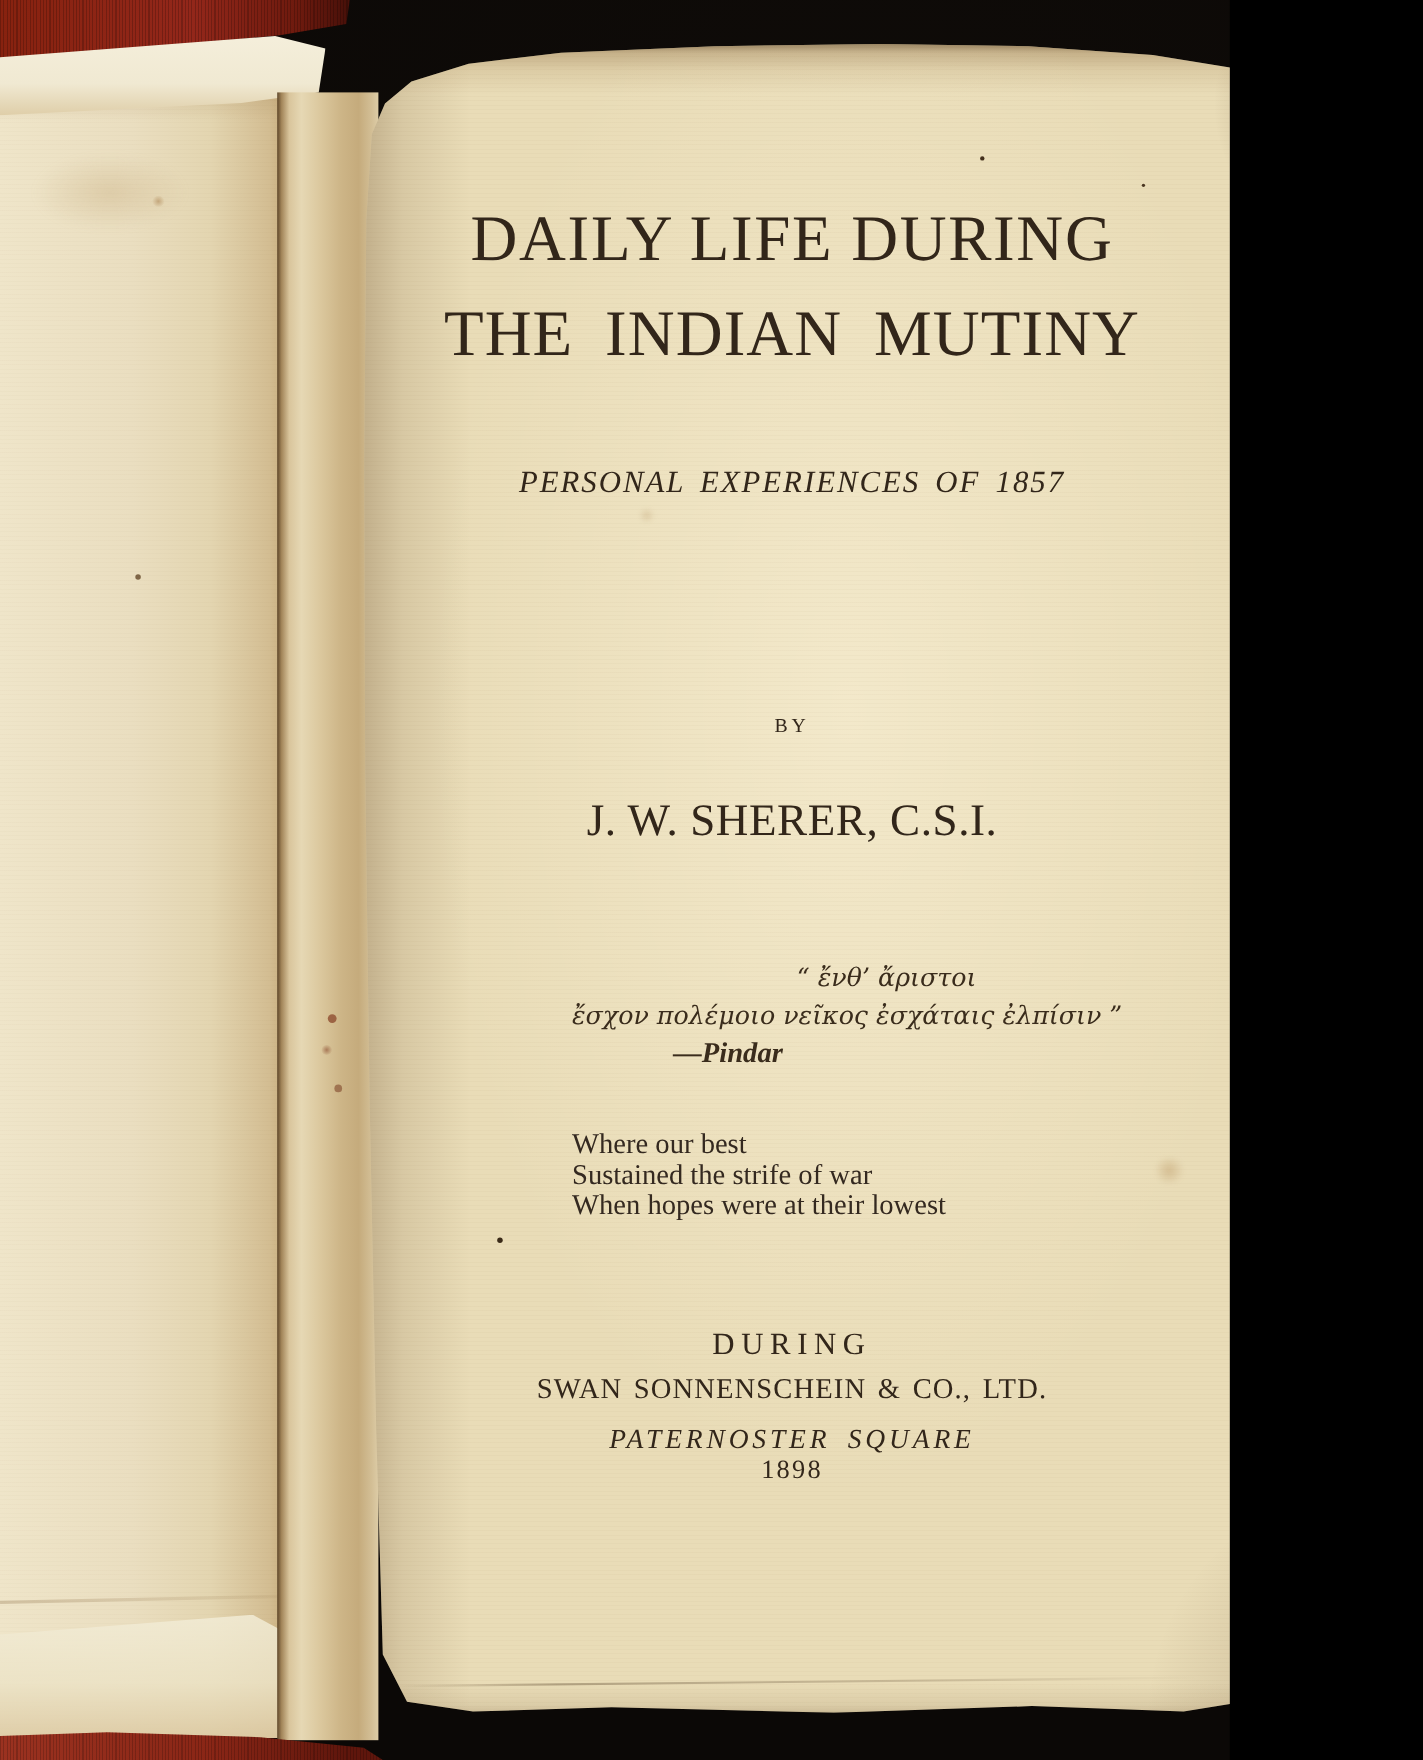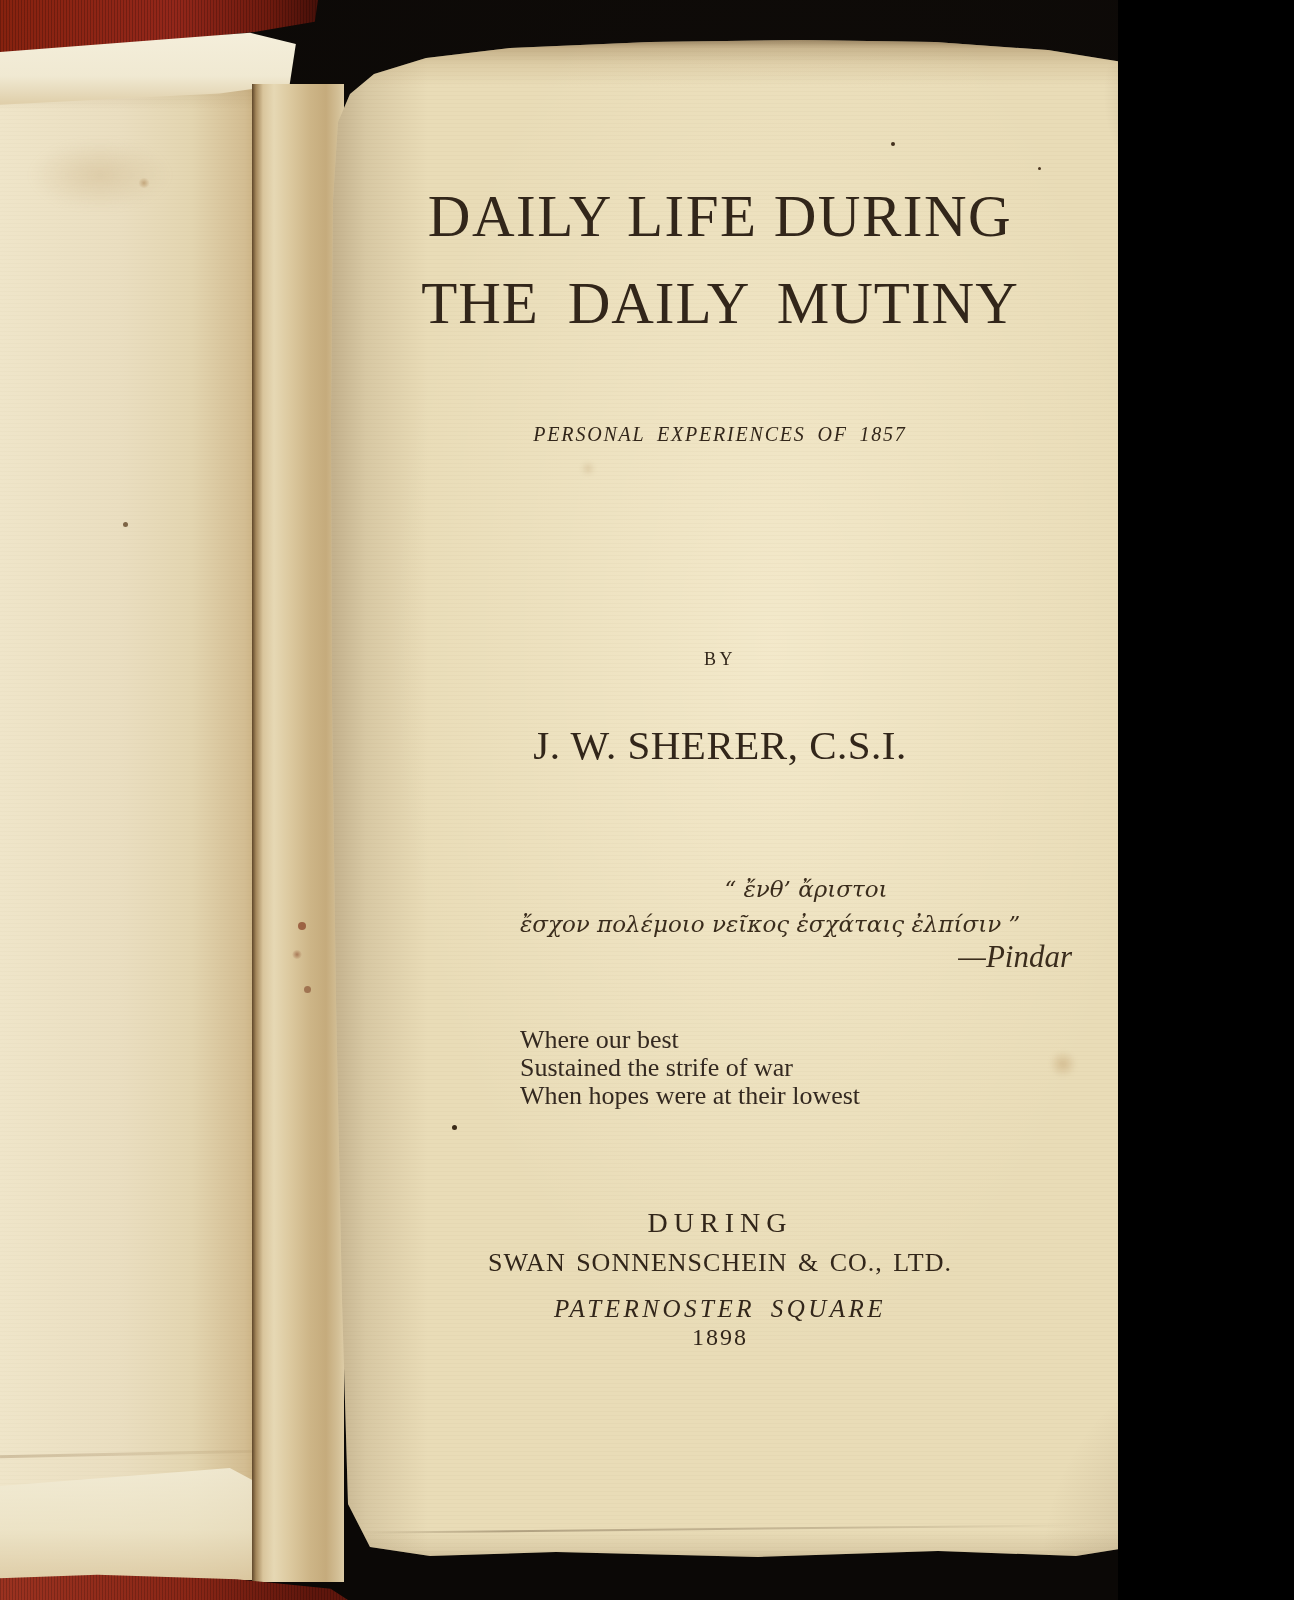--- a/index.html
+++ b/index.html
@@ -103,35 +103,35 @@
       #e9dcb7;
   }
 
   
   .txt {
     left: 338px; width: 764px; text-align: center;
     color: #32261a; white-space: nowrap;
   }
   .t-title1 { top: 182px; font-size: 59px; letter-spacing: 1.5px; }
   .t-title2 { top: 269px; font-size: 59px; letter-spacing: 1px; word-spacing: 13px; }
-  .t-subtitle { top: 423px; font-size: 20px; font-style: italic; letter-spacing: 1.8px; word-spacing: 5px; }
+  .t-subtitle { top: 423px; font-size: 28px; font-style: italic; letter-spacing: 1.8px; word-spacing: 5px; }
   .t-by { top: 649px; font-size: 18px; letter-spacing: 3.5px; }
   .t-author { top: 685px; font-size: 41px; letter-spacing: 0.5px; margin-top: 36px; }
 
   .epigraph { left: 520px; top: 872px; width: 460px; color: #3a2c1c; }
   .epigraph .gk {
     position: relative; display: block; text-align: center;
     font-family: "DejaVu Serif", serif; font-style: italic; font-size: 23px;
     line-height: 35px; white-space: nowrap;
   }
   .epigraph .gk1 { transform: translateX(56px); font-style: italic; }
   .epigraph .attr {
-    position: relative; display: block; text-align: right;
-    font-size: 31px; font-style: italic; line-height: 30px;
-    transform: translateX(92px); white-space: nowrap;
+    position: relative; display: block; text-align: left;
+    font-size: 26px; font-style: italic; line-height: 30px;
+    transform: translateX(92px); white-space: nowrap; font-weight: bold;
   }
   .translation {
     left: 520px; top: 1026px; width: 400px; 
     font-size: 26px; line-height: 28px; color: #342920;
   }
   .translation span { position: relative; display: block; white-space: nowrap; }
 
   .t-city { top: 1207px; font-size: 28px; letter-spacing: 6px; }
   .t-publisher { top: 1248px; font-size: 26px; letter-spacing: 1px; word-spacing: 3px; }
   .t-address { top: 1295px; font-size: 25px; letter-spacing: 3.5px; word-spacing: 6px; font-style: italic; }
@@ -170,21 +170,21 @@
   <div class="facing-page"></div>
   <div class="flyleaf-top"></div>
   <div class="flyleaf-bottom"></div>
   <div class="facing-crease mark"></div>
 
   <div class="gutter"></div>
 
   <div class="title-page"></div>
 
   <div class="txt t-title1">DAILY LIFE DURING</div>
-  <div class="txt t-title2">THE DAILY MUTINY</div>
+  <div class="txt t-title2">THE INDIAN MUTINY</div>
   <div class="txt t-subtitle">PERSONAL EXPERIENCES OF 1857</div>
   <div class="txt t-by">BY</div>
   <div class="txt t-author">J. W. SHERER, C.S.I.</div>
 
   <div class="epigraph">
     <span class="gk gk1">“ ἔνθ’ ἄριστοι</span>
     <span class="gk gk2">ἔσχον πολέμοιο νεῖκος ἐσχάταις ἐλπίσιν ”</span>
     <span class="attr">—Pindar</span>
   </div>
 

